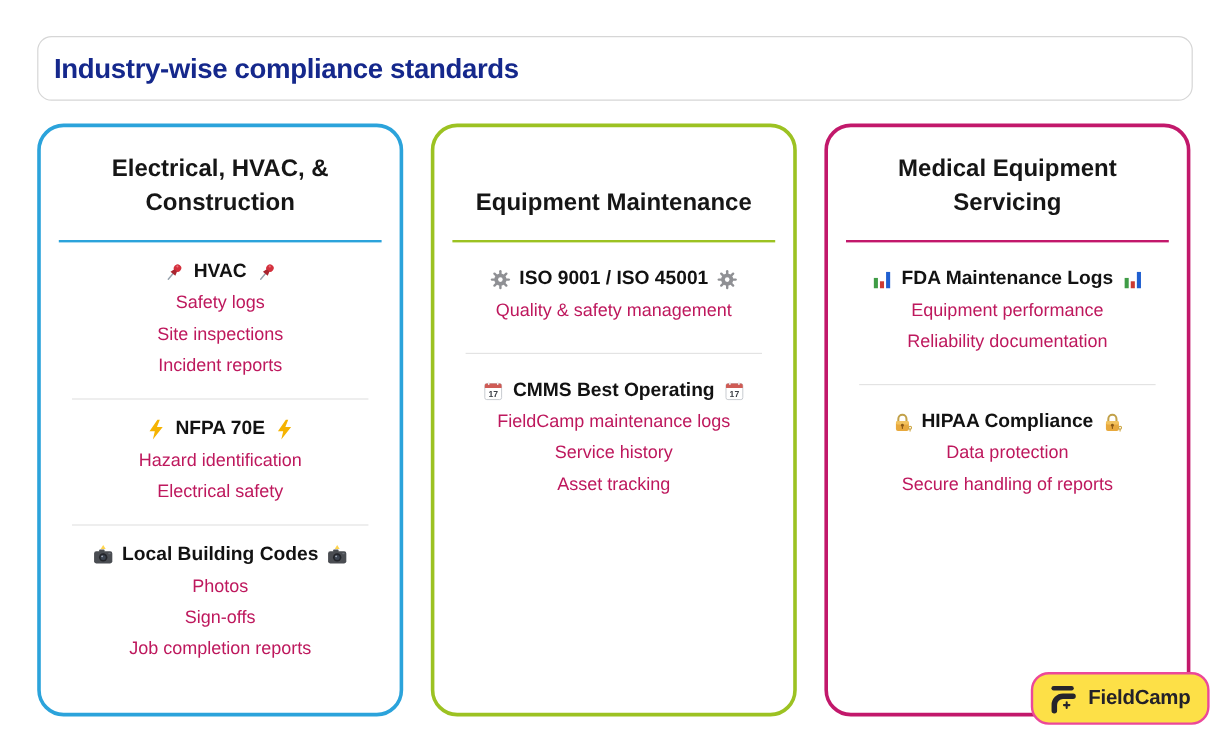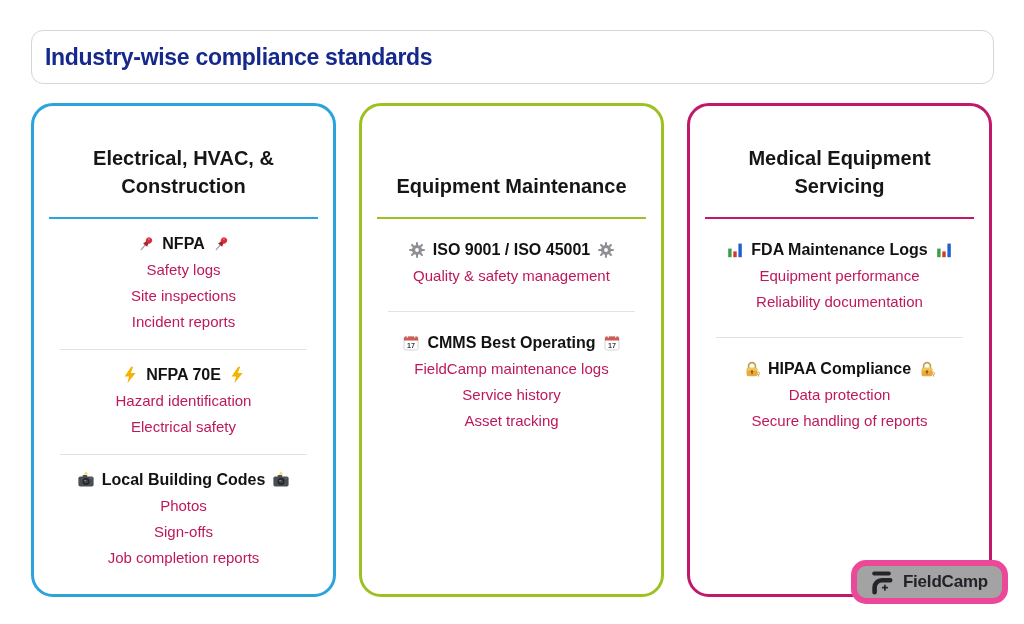--- a/index.html
+++ b/index.html
@@ -21,40 +21,40 @@
   .cards{
     position:absolute;left:31px;top:103px;width:963px;height:494px;
     display:flex;gap:23px;
   }
   .card{
     width:305px;height:494px;box-sizing:border-box;background:#fff;
     border:3px solid var(--accent,#999);border-radius:22px;
     text-align:center;
   }
   .card-title{
-    margin:38px 10px 0;font-size:20px;line-height:28px;font-weight:bold;color:#161616;
+    margin:21px 10px 0;font-size:20px;line-height:28px;font-weight:bold;color:#161616;
   }
   .accent-line{
     margin:17px 15px 0;height:0;border-top:2px solid var(--accent,#999);
   }
   .section{margin-top:16px;}
   .roomy .section{margin-top:22px;}
   .sec-head{
     margin:0;font-size:16px;font-weight:bold;color:#121212;
     display:flex;align-items:center;justify-content:center;gap:7px;
   }
   .item{font-size:15px;color:#be185d;line-height:26px;}
   .sec-items{margin-top:4px;}
   .divider{height:1px;background:#e3e3e3;margin:14px 26px 0;}
   .roomy .divider{margin:22px 26px 0;}
   .icn{width:18px;height:18px;display:inline-block;flex:0 0 auto;}
   
   .brand-badge{
-    position:absolute;right:16px;bottom:20px;height:44px;background:#a3a3a3;
-    border:6px solid #ec4899;border-radius:15px;box-sizing:border-box;
+    position:absolute;right:16px;bottom:20px;height:44px;background:#fde047;
+    border:2px solid #ec4899;border-radius:15px;box-sizing:border-box;
     display:flex;align-items:center;gap:8px;padding:0 14px 0 12px;z-index:5;cursor:pointer;
   }
   .brand-badge svg{width:26px;height:26px;display:block;}
   .brand-name{font-size:17px;font-weight:bold;color:#232129;letter-spacing:-0.2px;}
   .defs{position:absolute;width:0;height:0;overflow:hidden;}
 </style>
 </head>
 <body>
 
 <svg class="defs" aria-hidden="true">
@@ -129,21 +129,21 @@
       <span>Electrical, HVAC, &amp;</span><br>
       <span>Construction</span>
     </h2>
     <div class="accent-line"></div>
 
     <div class="section">
       <h3 class="sec-head">
         <svg class="icn">
             <use href="#pushpin"></use>
           </svg>
-        <span>NFPA</span>
+        <span>HVAC</span>
         <svg class="icn">
             <use href="#pushpin"></use>
           </svg>
       </h3>
       <div class="sec-items">
         <div class="item">Safety logs</div>
         <div class="item">Site inspections</div>
         <div class="item">Incident reports</div>
       </div>
     </div>

